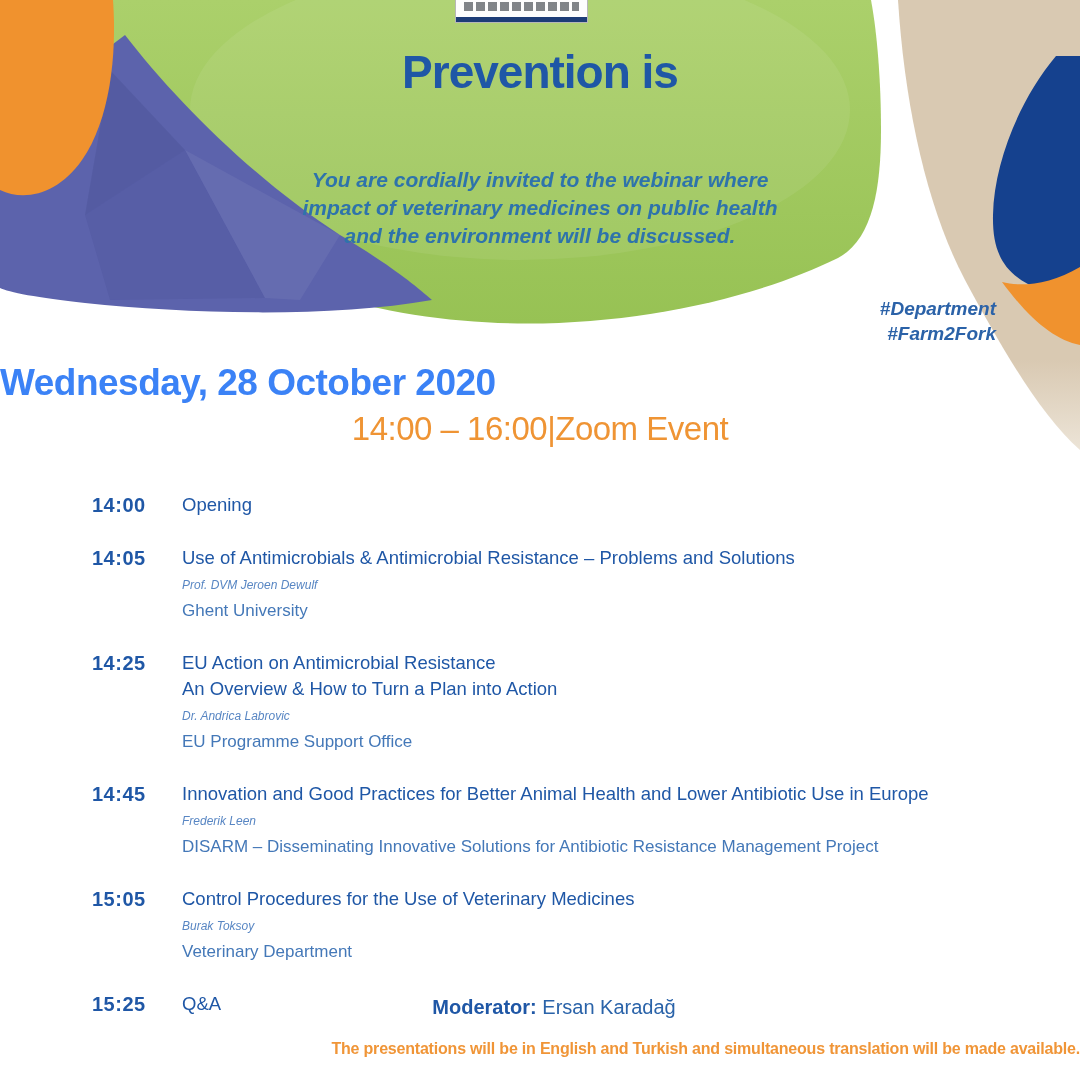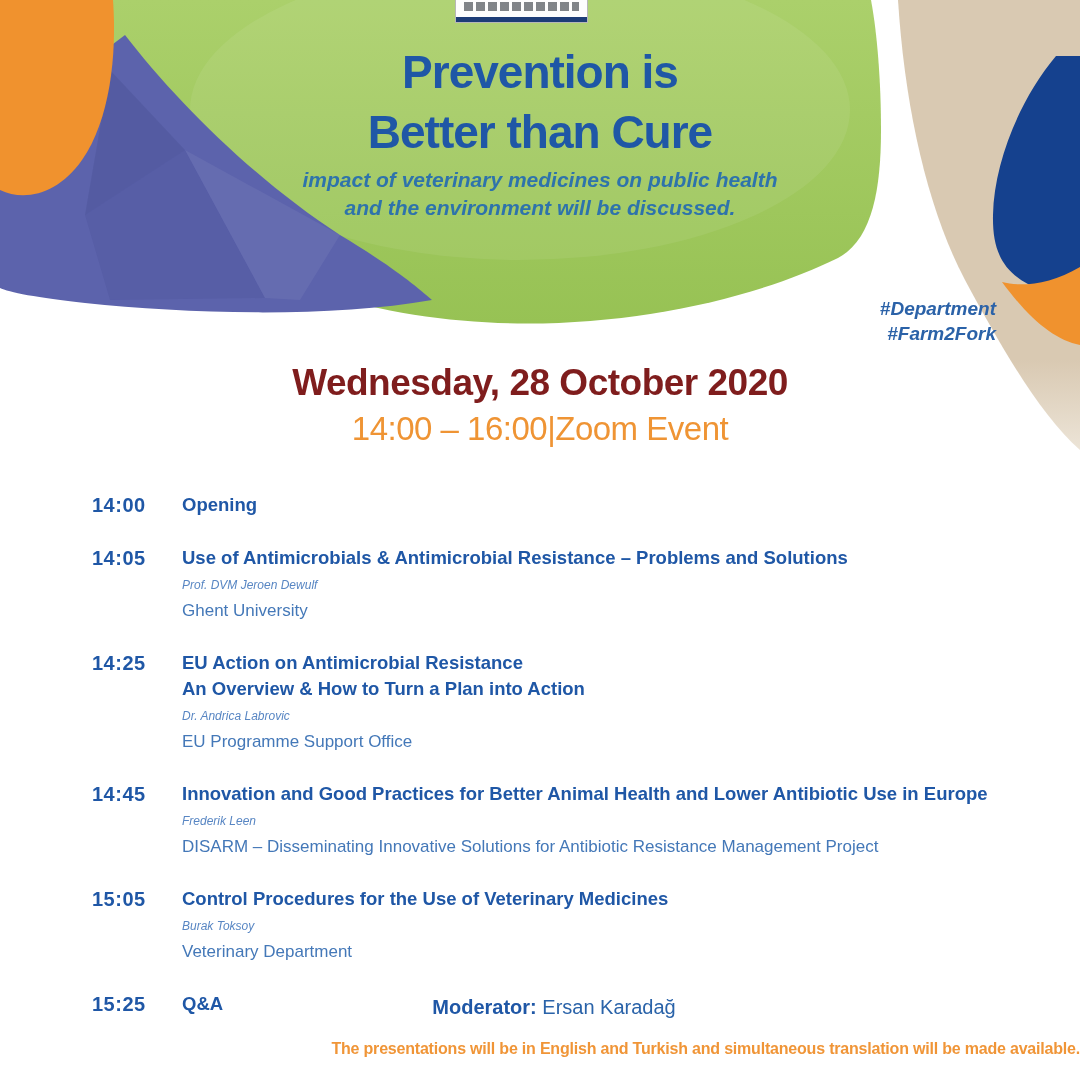--- a/index.html
+++ b/index.html
@@ -28,39 +28,39 @@
   }
   .invite{
     position:absolute;left:0;right:0;top:166px;text-align:center;
     color:#2e73ab;font-size:21px;font-weight:bold;font-style:italic;line-height:28px;
   }
   .hashtags{
     position:absolute;right:84px;top:296px;text-align:right;
     color:#2b62a8;font-size:19px;font-weight:bold;font-style:italic;line-height:25px;
   }
   .date-line{
-    position:absolute;left:0;right:0;top:362px;text-align:center;
-    color:#7f1d1d;font-size:37px;font-weight:bold;letter-spacing:-0.5px;
+    position:absolute;left:0;right:0;top:362px;text-align:left;
+    color:#3b82f6;font-size:37px;font-weight:bold;letter-spacing:-0.5px;
   }
   .time-line{
     position:absolute;left:0;right:0;top:410px;text-align:center;
     color:#ef9434;font-size:33px;font-weight:normal;letter-spacing:-0.5px;
   }
   .prog-heading{
     position:absolute;left:90px;top:448px;
     color:#b5d46c;font-size:31px;font-weight:bold;letter-spacing:0.5px;
   }
   .prog-list{position:absolute;left:92px;top:492px;right:30px;}
   .prog-row{display:flex;align-items:flex-start;margin-bottom:27px;}
   .prog-time{
     width:66px;flex:0 0 66px;margin-right:24px;
     color:#1f57a6;font-size:20px;font-weight:bold;letter-spacing:0.5px;line-height:26px;
   }
   .prog-content{flex:1;}
-  .prog-title{color:#1f57a6;font-size:18.5px;font-weight:bold;line-height:26px;}
+  .prog-title{color:#1f57a6;font-size:18.5px;font-weight:normal;line-height:26px;}
   .prog-speaker{color:#5886c3;font-size:12px;font-style:italic;line-height:25px;margin-top:2px;}
   .prog-affil{color:#4478b8;font-size:17px;line-height:25px;}
   .moderator{
     position:absolute;left:0;right:0;top:996px;text-align:center;
     color:#2a63a9;font-size:20px;padding-left:28px;
   }
   .moderator b{color:#1f57a6;}
   .footnote{
     position:absolute;left:0;right:0;top:1040px;text-align:right;
     color:#f09537;font-size:16px;font-weight:bold;letter-spacing:-0.2px;
@@ -101,24 +101,24 @@
     <path fill="#f0922e" d="M1002,282 C 1030,320 1055,340 1080,345 L1080,267 C 1050,285 1020,287 1002,282 Z"></path>
   </svg>
 
   <div class="logo-box">
     <div class="logo-lines"></div>
     <div class="logo-bar"></div>
   </div>
 
   <div class="title">
     <div>Prevention is</div>
-    <div>Better than Cure</div>
   </div>
 
   <div class="invite">
+      <div>You are cordially invited to the webinar where</div>
       <div>impact of veterinary medicines on public health</div>
       <div>and the environment will be discussed.</div>
     </div>
 
   <div class="hashtags">
       <div>#Department</div>
       <div>#Farm2Fork</div>
     </div>
 
   <div class="date-line">Wednesday, 28 October 2020</div>

